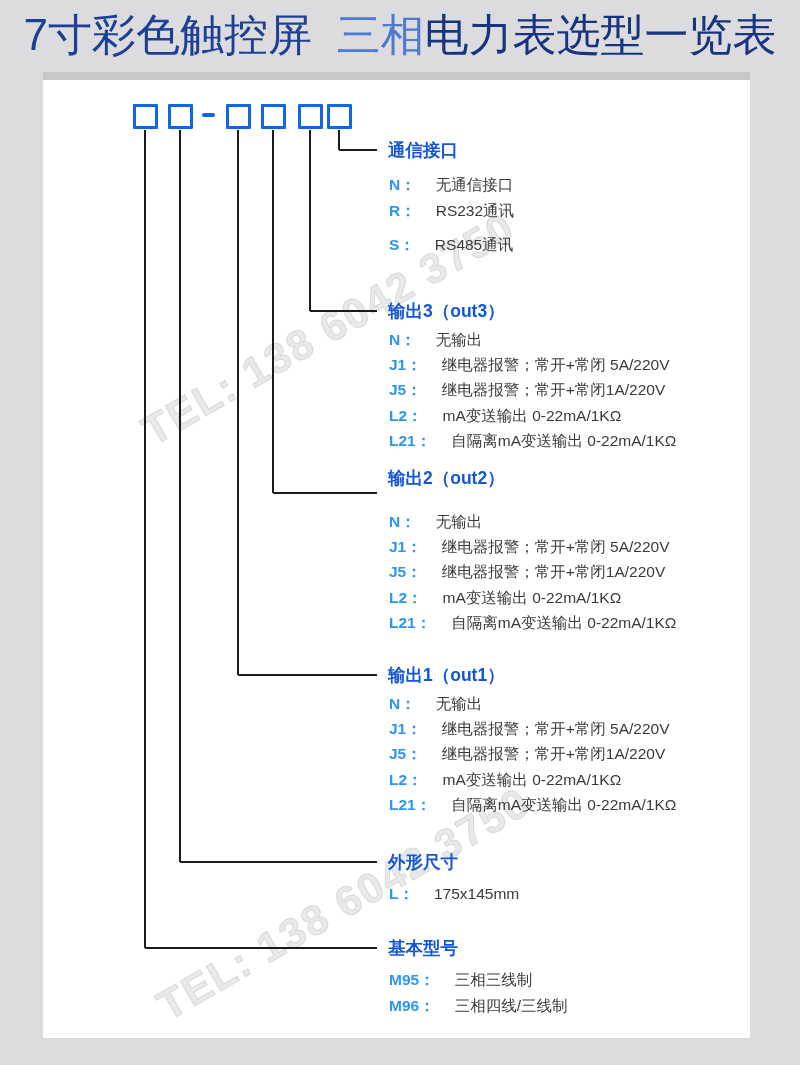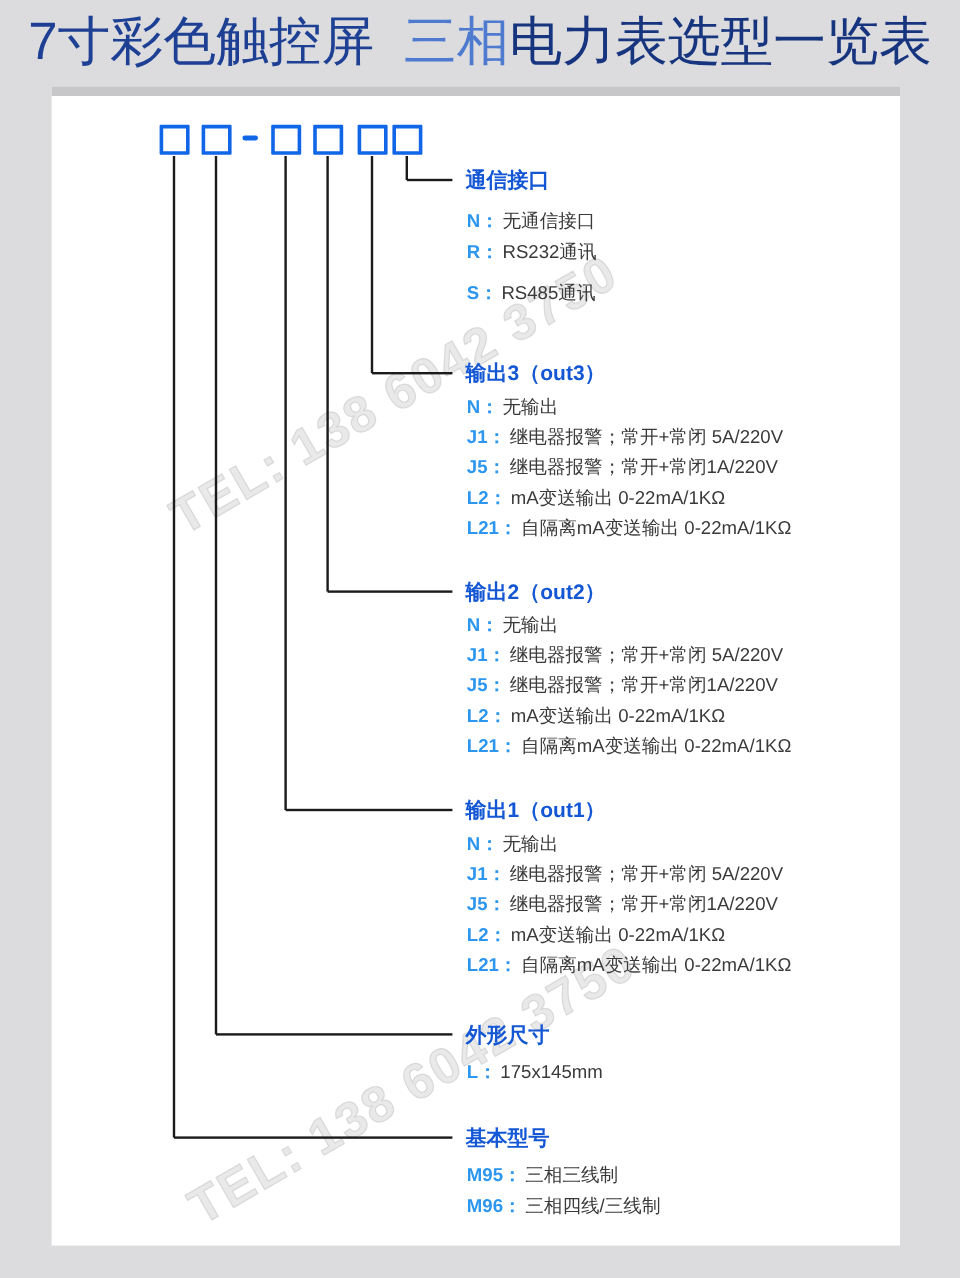--- a/index.html
+++ b/index.html
@@ -44,21 +44,21 @@
   .hline{position:absolute;height:1.5px;background:#1b1b1b;}
   .sec-header{
     position:absolute;left:388px;height:24px;line-height:24px;
     font-size:17.5px;font-weight:bold;color:#1457d4;white-space:nowrap;
   }
   .opt{
     position:absolute;left:389px;height:22px;line-height:22px;
     font-size:15.5px;white-space:nowrap;
   }
   .opt-key{color:#2d96ef;font-weight:bold;}
-  .opt-desc{color:#3a3a3a;margin-left:3px;}
+  .opt-desc{color:#3a3a3a;margin-left:20px;}
 </style>
 </head>
 <body>
 
 <div class="page">
 
   <div class="title-bar">
     <span class="t-dark1">7寸彩色触控屏</span>
     <span class="t-dark1">&nbsp;</span><span class="t-light">三相</span><span class="t-dark2">电力表选型一览表</span>
   </div>
@@ -85,21 +85,21 @@
       <div class="vline" style="left: 309.25px; top: 130px; height: 181px;"></div>
       <div class="hline" style="left: 310px; top: 310.25px; width: 67px;"></div>
       <div class="sec-header" style="top: 299px;">输出3（out3）</div>
       <div class="opt" style="top: 329px;"><span class="opt-key">N：</span><span class="opt-desc">无输出</span></div>
       <div class="opt" style="top: 354.2px;"><span class="opt-key">J1：</span><span class="opt-desc">继电器报警；常开+常闭 5A/220V</span></div>
       <div class="opt" style="top: 379.4px;"><span class="opt-key">J5：</span><span class="opt-desc">继电器报警；常开+常闭1A/220V</span></div>
       <div class="opt" style="top: 404.6px;"><span class="opt-key">L2：</span><span class="opt-desc">mA变送输出 0-22mA/1KΩ</span></div>
       <div class="opt" style="top: 429.8px;"><span class="opt-key">L21：</span><span class="opt-desc">自隔离mA变送输出 0-22mA/1KΩ</span></div>
       <div class="vline" style="left: 272.25px; top: 130px; height: 363px;"></div>
       <div class="hline" style="left: 273px; top: 492.25px; width: 104px;"></div>
-      <div class="sec-header" style="top: 481px;">输出2（out2）</div>
+      <div class="sec-header" style="top: 466px;">输出2（out2）</div>
       <div class="opt" style="top: 511px;"><span class="opt-key">N：</span><span class="opt-desc">无输出</span></div>
       <div class="opt" style="top: 536.2px;"><span class="opt-key">J1：</span><span class="opt-desc">继电器报警；常开+常闭 5A/220V</span></div>
       <div class="opt" style="top: 561.4px;"><span class="opt-key">J5：</span><span class="opt-desc">继电器报警；常开+常闭1A/220V</span></div>
       <div class="opt" style="top: 586.6px;"><span class="opt-key">L2：</span><span class="opt-desc">mA变送输出 0-22mA/1KΩ</span></div>
       <div class="opt" style="top: 611.8px;"><span class="opt-key">L21：</span><span class="opt-desc">自隔离mA变送输出 0-22mA/1KΩ</span></div>
       <div class="vline" style="left: 237.25px; top: 130px; height: 545px;"></div>
       <div class="hline" style="left: 238px; top: 674.25px; width: 139px;"></div>
       <div class="sec-header" style="top: 663px;">输出1（out1）</div>
       <div class="opt" style="top: 693px;"><span class="opt-key">N：</span><span class="opt-desc">无输出</span></div>
       <div class="opt" style="top: 718.2px;"><span class="opt-key">J1：</span><span class="opt-desc">继电器报警；常开+常闭 5A/220V</span></div>

